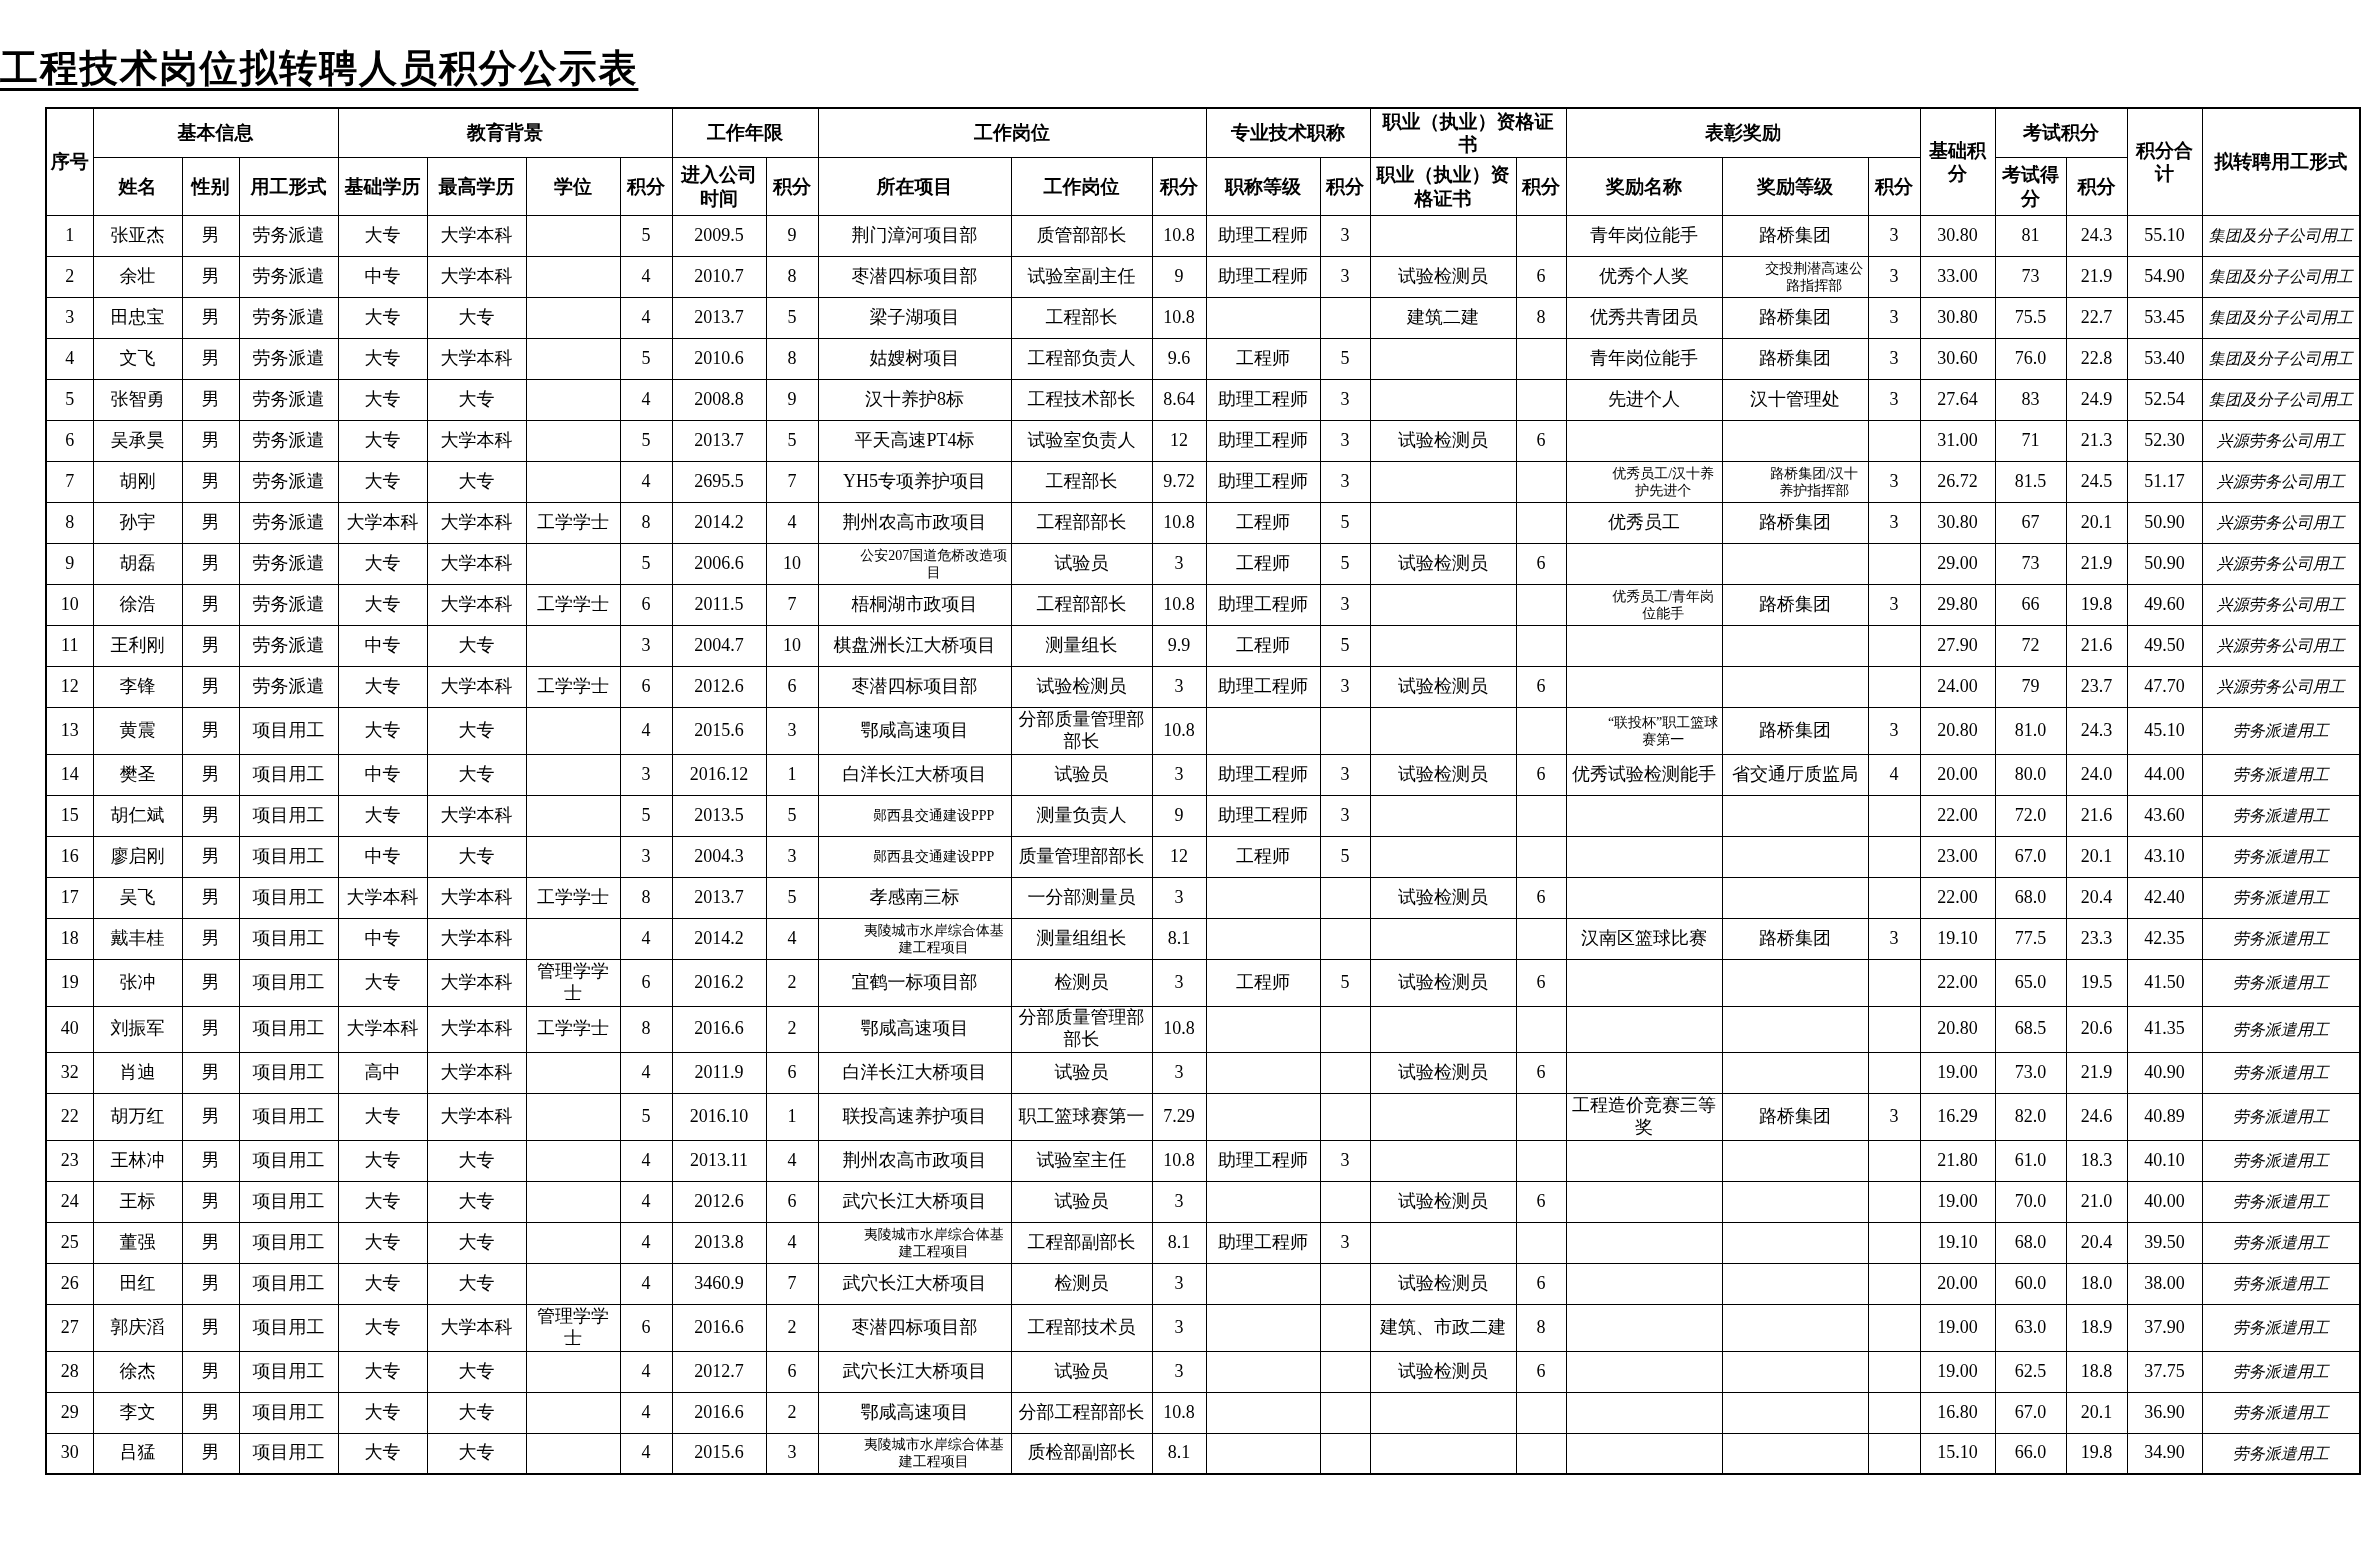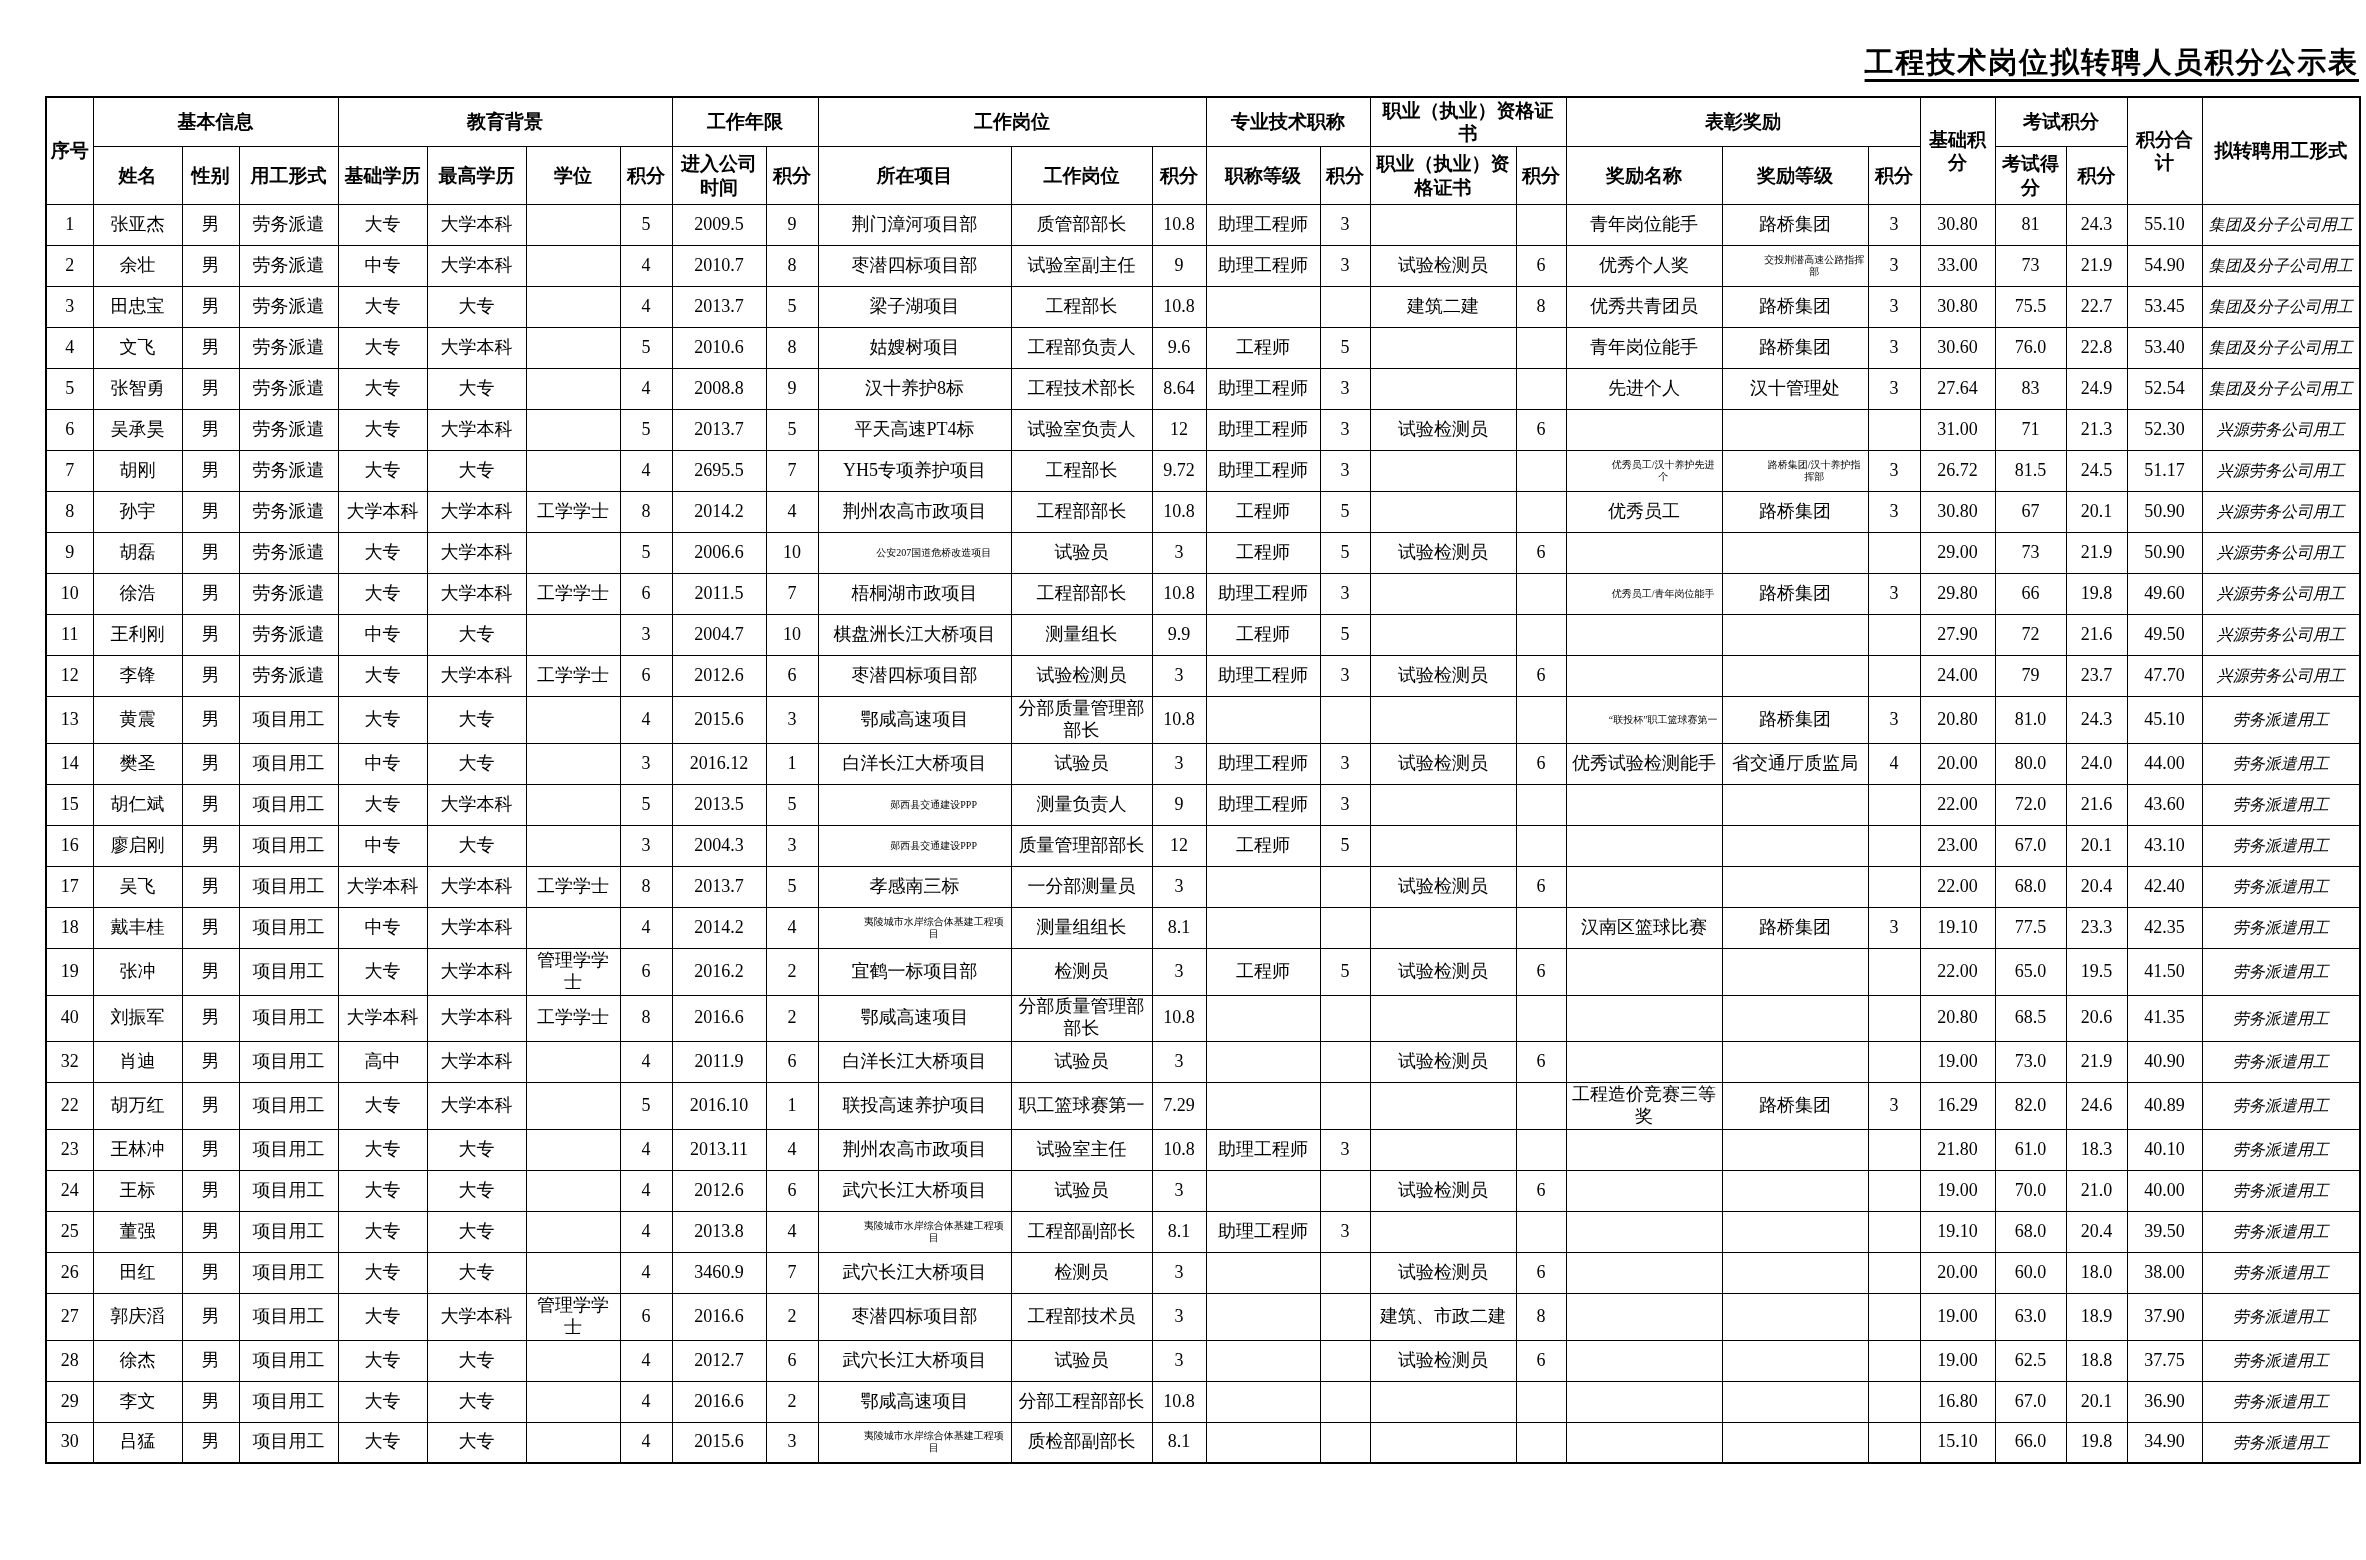--- a/index.html
+++ b/index.html
@@ -5,23 +5,23 @@
   html, body {
     margin: 0; padding: 0;
     width: 2367px; height: 1561px;
     background: #ffffff;
     color: #000000;
     font-family: "Liberation Serif", "DejaVu Serif", serif;
     overflow: hidden;
   }
   .page { width: 2367px; height: 1561px; }
   .title {
-    text-align: right;
+    text-align: left;
     margin: 43px 8px 13px 0;
-    font-size: 29px;
+    font-size: 38px;
     font-weight: bold;
     letter-spacing: 1.9px;
     text-decoration: underline;
     text-decoration-thickness: 2.8px;
     text-underline-offset: 6.6px;
   }
   table.score {
     border-collapse: collapse;
     table-layout: fixed;
     margin-left: 45px;
@@ -39,21 +39,21 @@
     overflow: hidden;
   }
   .score thead th {
     font-weight: bold;
     font-size: 19px;
     font-family: "Liberation Serif", "DejaVu Serif", serif;
   }
   .score thead tr.h1 { height: 45px; }
   .score thead tr.h2 { height: 58px; margin-left: 20px; }
   .score tbody tr { height: 41px; }
-  .score td.small { font-size: 10px; padding-left: 41px; }
+  .score td.small { font-size: 14px; padding-left: 41px; }
   .score td:last-child { font-size: 16px; font-style: italic; }
 </style>
 </head>
 <body>
 
 <div class="page">
   <h1 class="title">工程技术岗位拟转聘人员积分公示表</h1>
 
   <table class="score">
     <colgroup>

